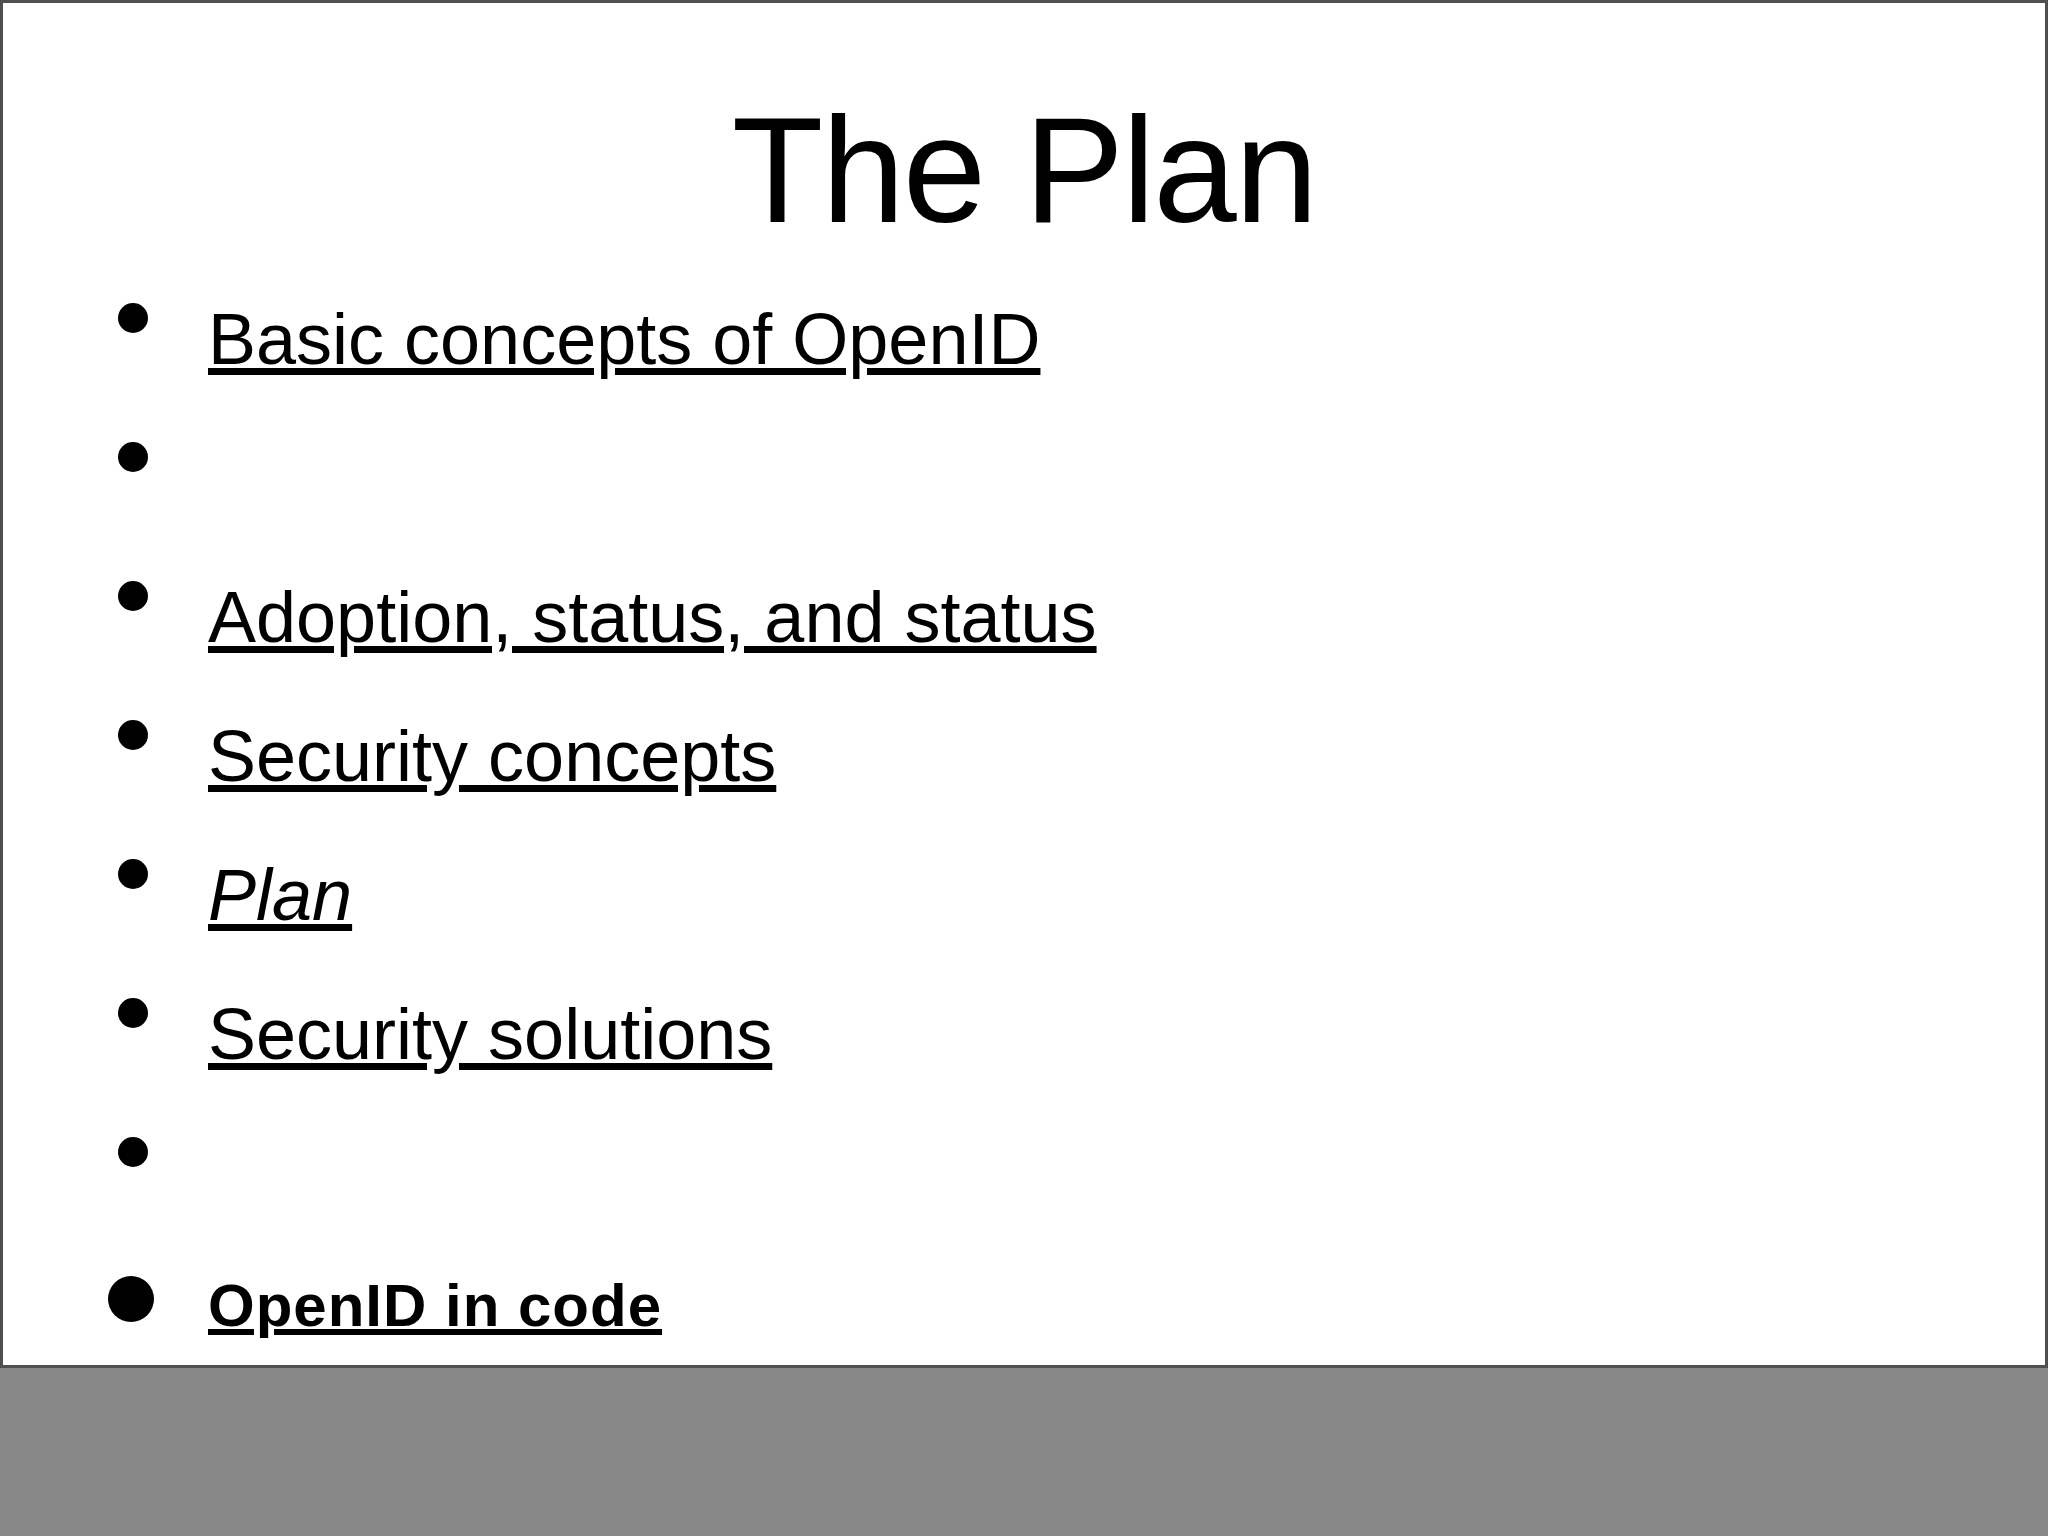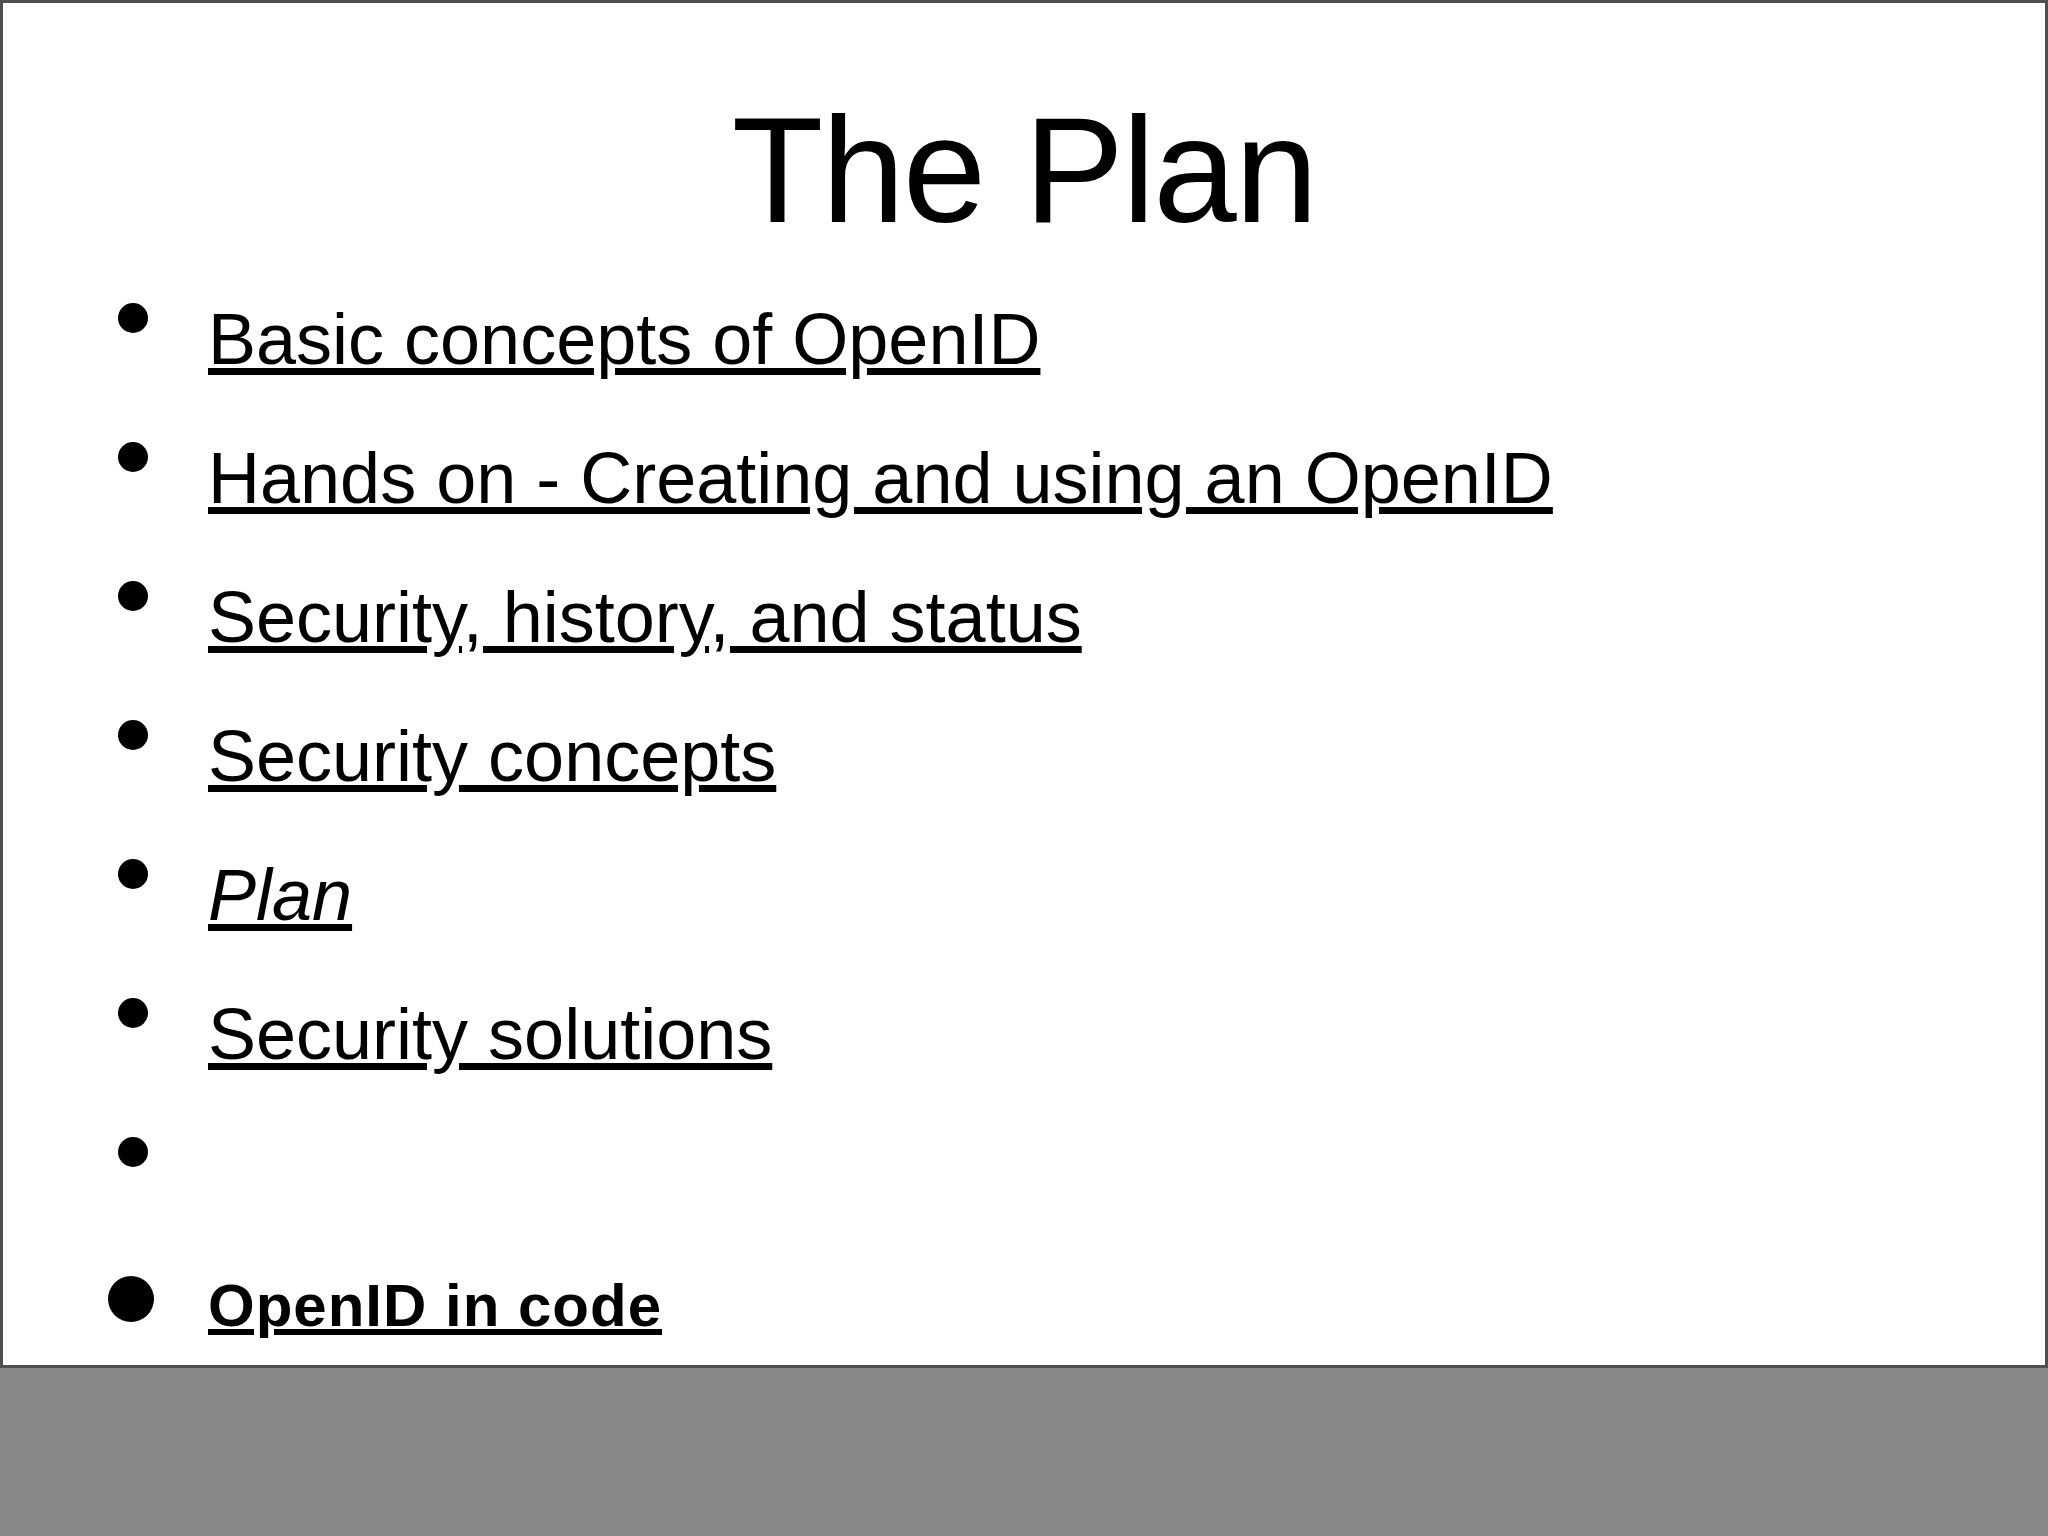--- a/index.html
+++ b/index.html
@@ -77,26 +77,25 @@
   <div class="slide-title">The Plan</div>
 
   <div class="bullet-list">
   <div class="bullet-item style-regular">
     <span class="bullet-dot"></span>
     <span class="bullet-text">Basic concepts of OpenID</span>
   </div>
 
   <div class="bullet-item style-regular">
     <span class="bullet-dot"></span>
-    <span class="bullet-text">Hands on - Creating and using an OpenID</span>
   </div>
 
   <div class="bullet-item style-regular">
     <span class="bullet-dot"></span>
-    <span class="bullet-text">Security, history, and status</span>
+    <span class="bullet-text">Adoption, status, and status</span>
   </div>
 
   <div class="bullet-item style-regular">
     <span class="bullet-dot"></span>
     <span class="bullet-text">Security concepts</span>
   </div>
 
   <div class="bullet-item style-italic">
     <span class="bullet-dot"></span>
     <span class="bullet-text">Plan</span>

